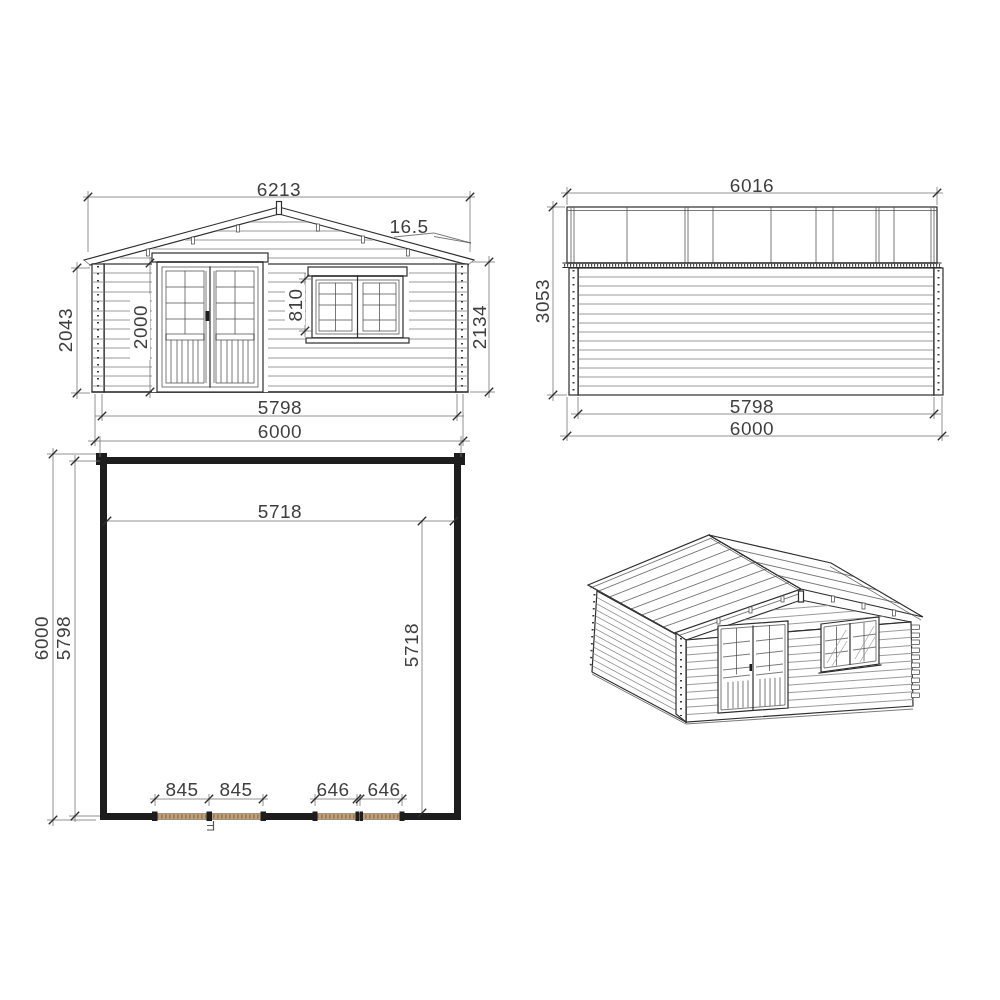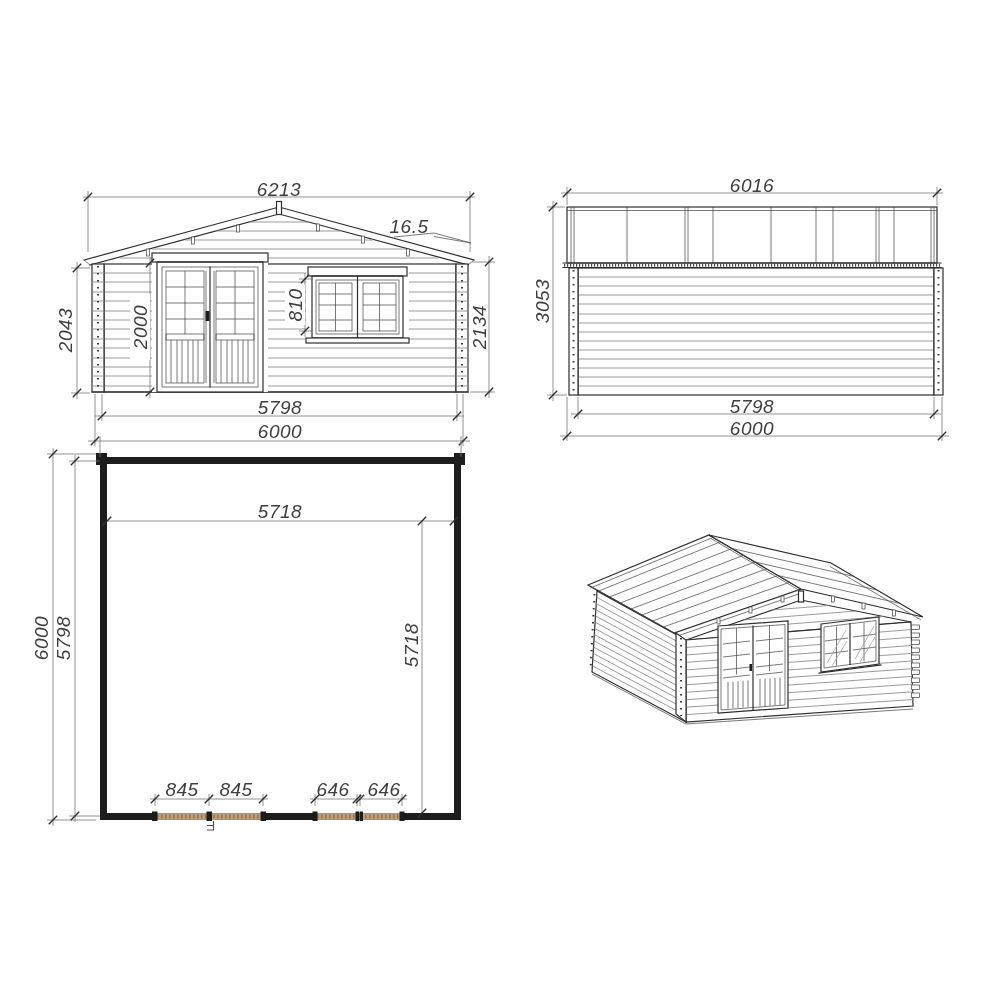--- a/index.html
+++ b/index.html
@@ -1,16 +1,16 @@
 <!DOCTYPE html>
 <html><head>
 <meta charset="utf-8">
 <style>
   html,body{margin:0;padding:0;background:#ffffff;}
-  .sheet{position:relative;width:1000px;height:948px;background:#ffffff;overflow:hidden;font-style:italic;}
+  .sheet{position:relative;width:1000px;height:948px;background:#ffffff;overflow:hidden;}
   svg{display:block;}
   .ln{stroke:#2e2e2e;stroke-width:1.2;fill:none;stroke-linecap:square;}
   .lt{stroke:#4d4d4d;stroke-width:0.75;fill:none;}
   .lg{stroke:#8f8f8f;stroke-width:0.9;fill:none;}
   .wf{fill:#ffffff;}
   .dim{stroke:#777777;stroke-width:0.8;fill:none;}
   .tick{stroke:#2f2f2f;stroke-width:1.4;fill:none;}
   .blk{fill:#1d1d1d;stroke:none;}
   .hatch{fill:#c2a076;stroke:#6f6f6f;stroke-width:0.6;}
   .hatchdash{stroke:#6d4f2f;stroke-width:4;stroke-dasharray:1.6 2.4;opacity:0.5;fill:none;}

